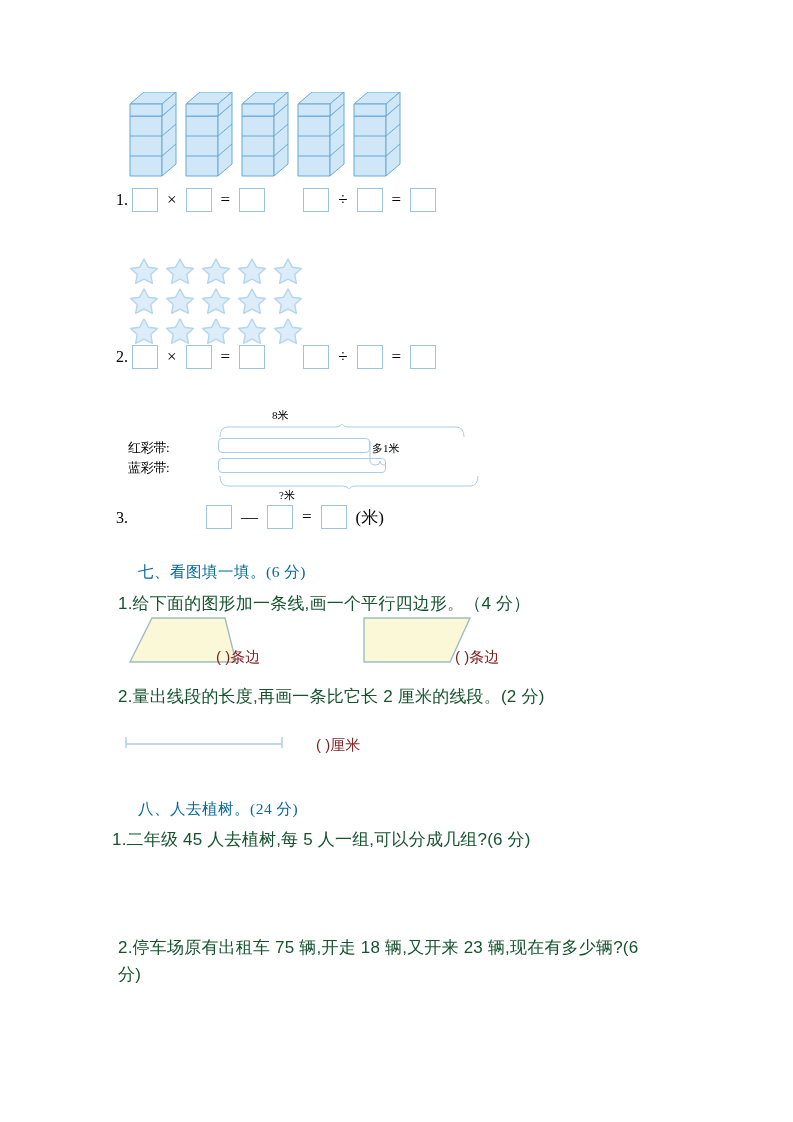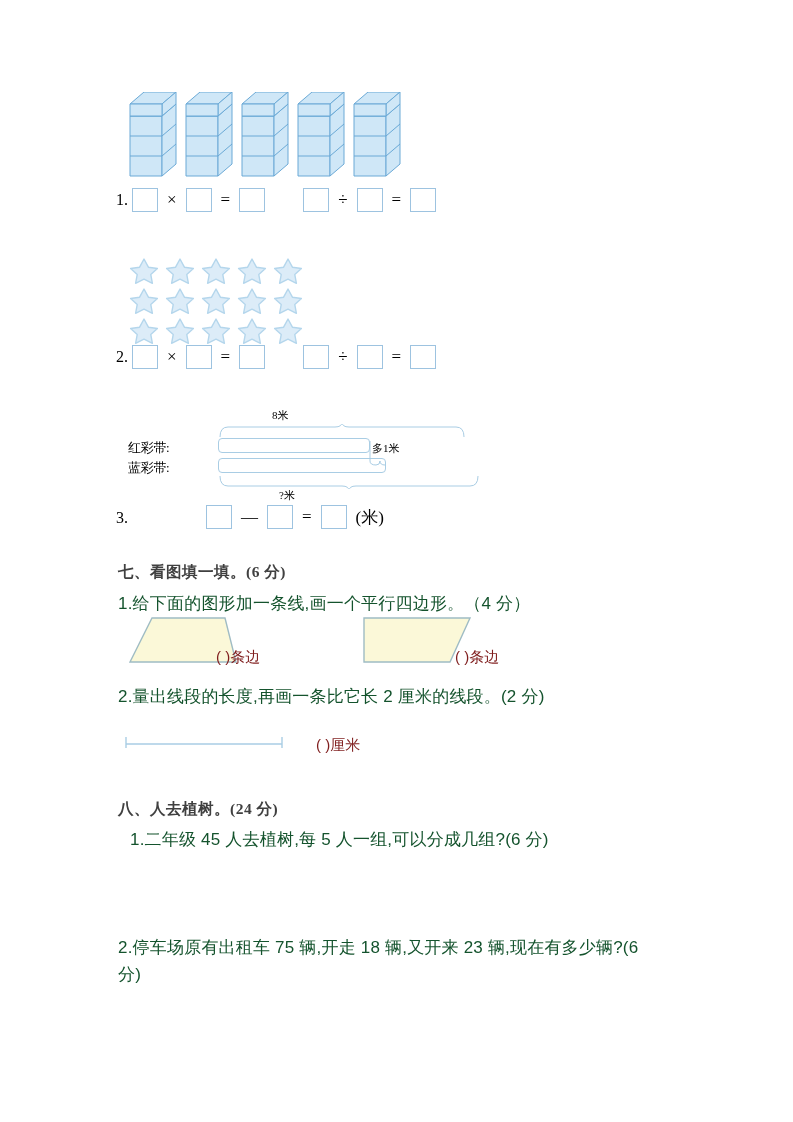--- a/index.html
+++ b/index.html
@@ -71,23 +71,24 @@
     font-size: 11px;
   }
   #q3-row { position: absolute; left: 116px; top: 505px; white-space: nowrap; }
   #q3-row .qnum { position: absolute; left: 0; top: 4px; }
 
   
   .sec-head {
     position: absolute;
     font-family: "Liberation Serif", "DejaVu Serif", serif;
     font-size: 15.5px;
-    color: #404040;
-    font-weight: bold;
+    color: #0369a1;
+    font-weight: normal;
     letter-spacing: 0.5px;
+    margin-left: 20px;
   }
   .body-line {
     position: absolute;
     font-family: Liberation Sans, sans-serif;
     font-size: 17px;
     color: #14532d;
     letter-spacing: 0.2px;
   }
 
   
@@ -341,18 +342,18 @@
       <line x1="2" y1="2" x2="2" y2="13" stroke="#a9cde4" stroke-width="1.4"></line>
       <line x1="158" y1="2" x2="158" y2="13" stroke="#a9cde4" stroke-width="1.4"></line>
     </svg>
   </div>
   <span class="paren-label" style="left:316px;top:736px;">(      )厘米</span>
 
   <div class="sec-head" style="left:118px;top:799px;">
     <span>八、人去植树。</span><span>(24 分)</span>
   </div>
 
-  <div class="body-line" style="left:130px;top:828px;">1.二年级 45 人去植树,每 5 人一组,可以分成几组?(6 分)</div>
+  <div class="body-line" style="left:112px;top:828px;">1.二年级 45 人去植树,每 5 人一组,可以分成几组?(6 分)</div>
 
   <div class="body-line" style="left:118px;top:936px;">2.停车场原有出租车 75 辆,开走 18 辆,又开来 23 辆,现在有多少辆?(6</div>
   <div class="body-line" style="left:118px;top:963px;">分)</div>
 
 </div>
 
 </body></html>

